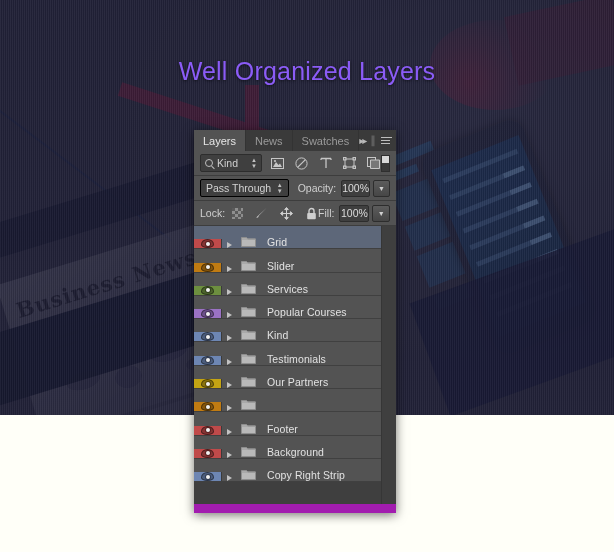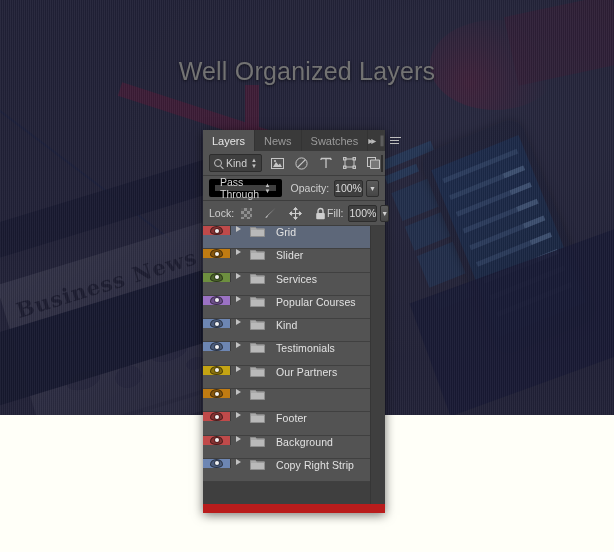--- a/index.html
+++ b/index.html
@@ -176,37 +176,36 @@
     background: rgba(30,30,52,.55);
     pointer-events: none;
   }
 
   
   .page-title {
     position: absolute;
     left: 0; top: 57px;
     width: 614px;
     text-align: center;
-    color: #737373;
+    color: #8b5cf6;
     font-size: 25px;
     font-weight: 400;
     letter-spacing: .2px;
     text-shadow: 0 1px 3px rgba(0,0,0,.55);
   }
 
   
   .ps-panel {
     position: absolute;
     left: 194px; top: 130px;
-    width: 182px; height: 383px;
-    background: #b91c1c;
+    width: 202px; height: 383px;
+    background: #a21caf;
     box-shadow: 0 2px 10px rgba(0,0,0,.55);
     font-size: 11px;
     color: #cfcfcf;
-    margin-left: 9px;
   }
 
   
   .ps-tabs {
     position: relative;
     height: 21px;
     background: #3a3a3a;
     display: flex;
     align-items: stretch;
   }
@@ -274,21 +273,21 @@
     width: 10px; height: 17px;
     margin-left: auto;
     background: linear-gradient(180deg,#d8d8d8 0 48%, #3a3a3a 48% 100%);
     border: 1px solid #2f2f2f;
   }
 
   
   .blend-select {
     display:flex; align-items:center;
     height: 18px; width: 104px;
-    background:#3f3f3f; border:6px solid #000000; border-radius:2px;
+    background:#3f3f3f; border:1px solid #000000; border-radius:2px;
     padding: 0 5px;
   }
   .blend-select .lbl { flex:1; font-size: 10.5px; color:#d2d2d2; }
   .lbl-text { font-size: 10.5px; color:#cfcfcf; margin-left: 9px; }
   .numbox {
     height: 17px; width: 34px;
     background:#3f3f3f; border:1px solid #2d2d2d; border-radius:2px;
     display:flex; align-items:center; justify-content:center;
     font-size: 10.5px; color:#dcdcdc;
     margin-left: 5px;
@@ -315,21 +314,21 @@
 
   
   .layer-list {
     position: relative;
     background: #3f3f3f;
     height: 278px;
     overflow: hidden;
   }
   .layer-row {
     display: flex;
-    align-items: flex-start;
+    align-items: flex-end;
     height: 23.3px;
     background: #535353;
     border-bottom: 1px solid #404040;
   }
   .layer-row.selected { background: #5d6779; }
   .swatch {
     width: 28px;
     display: flex; align-items: center; justify-content: center;
     border-right: 1px solid #3a3a3a;
   }

